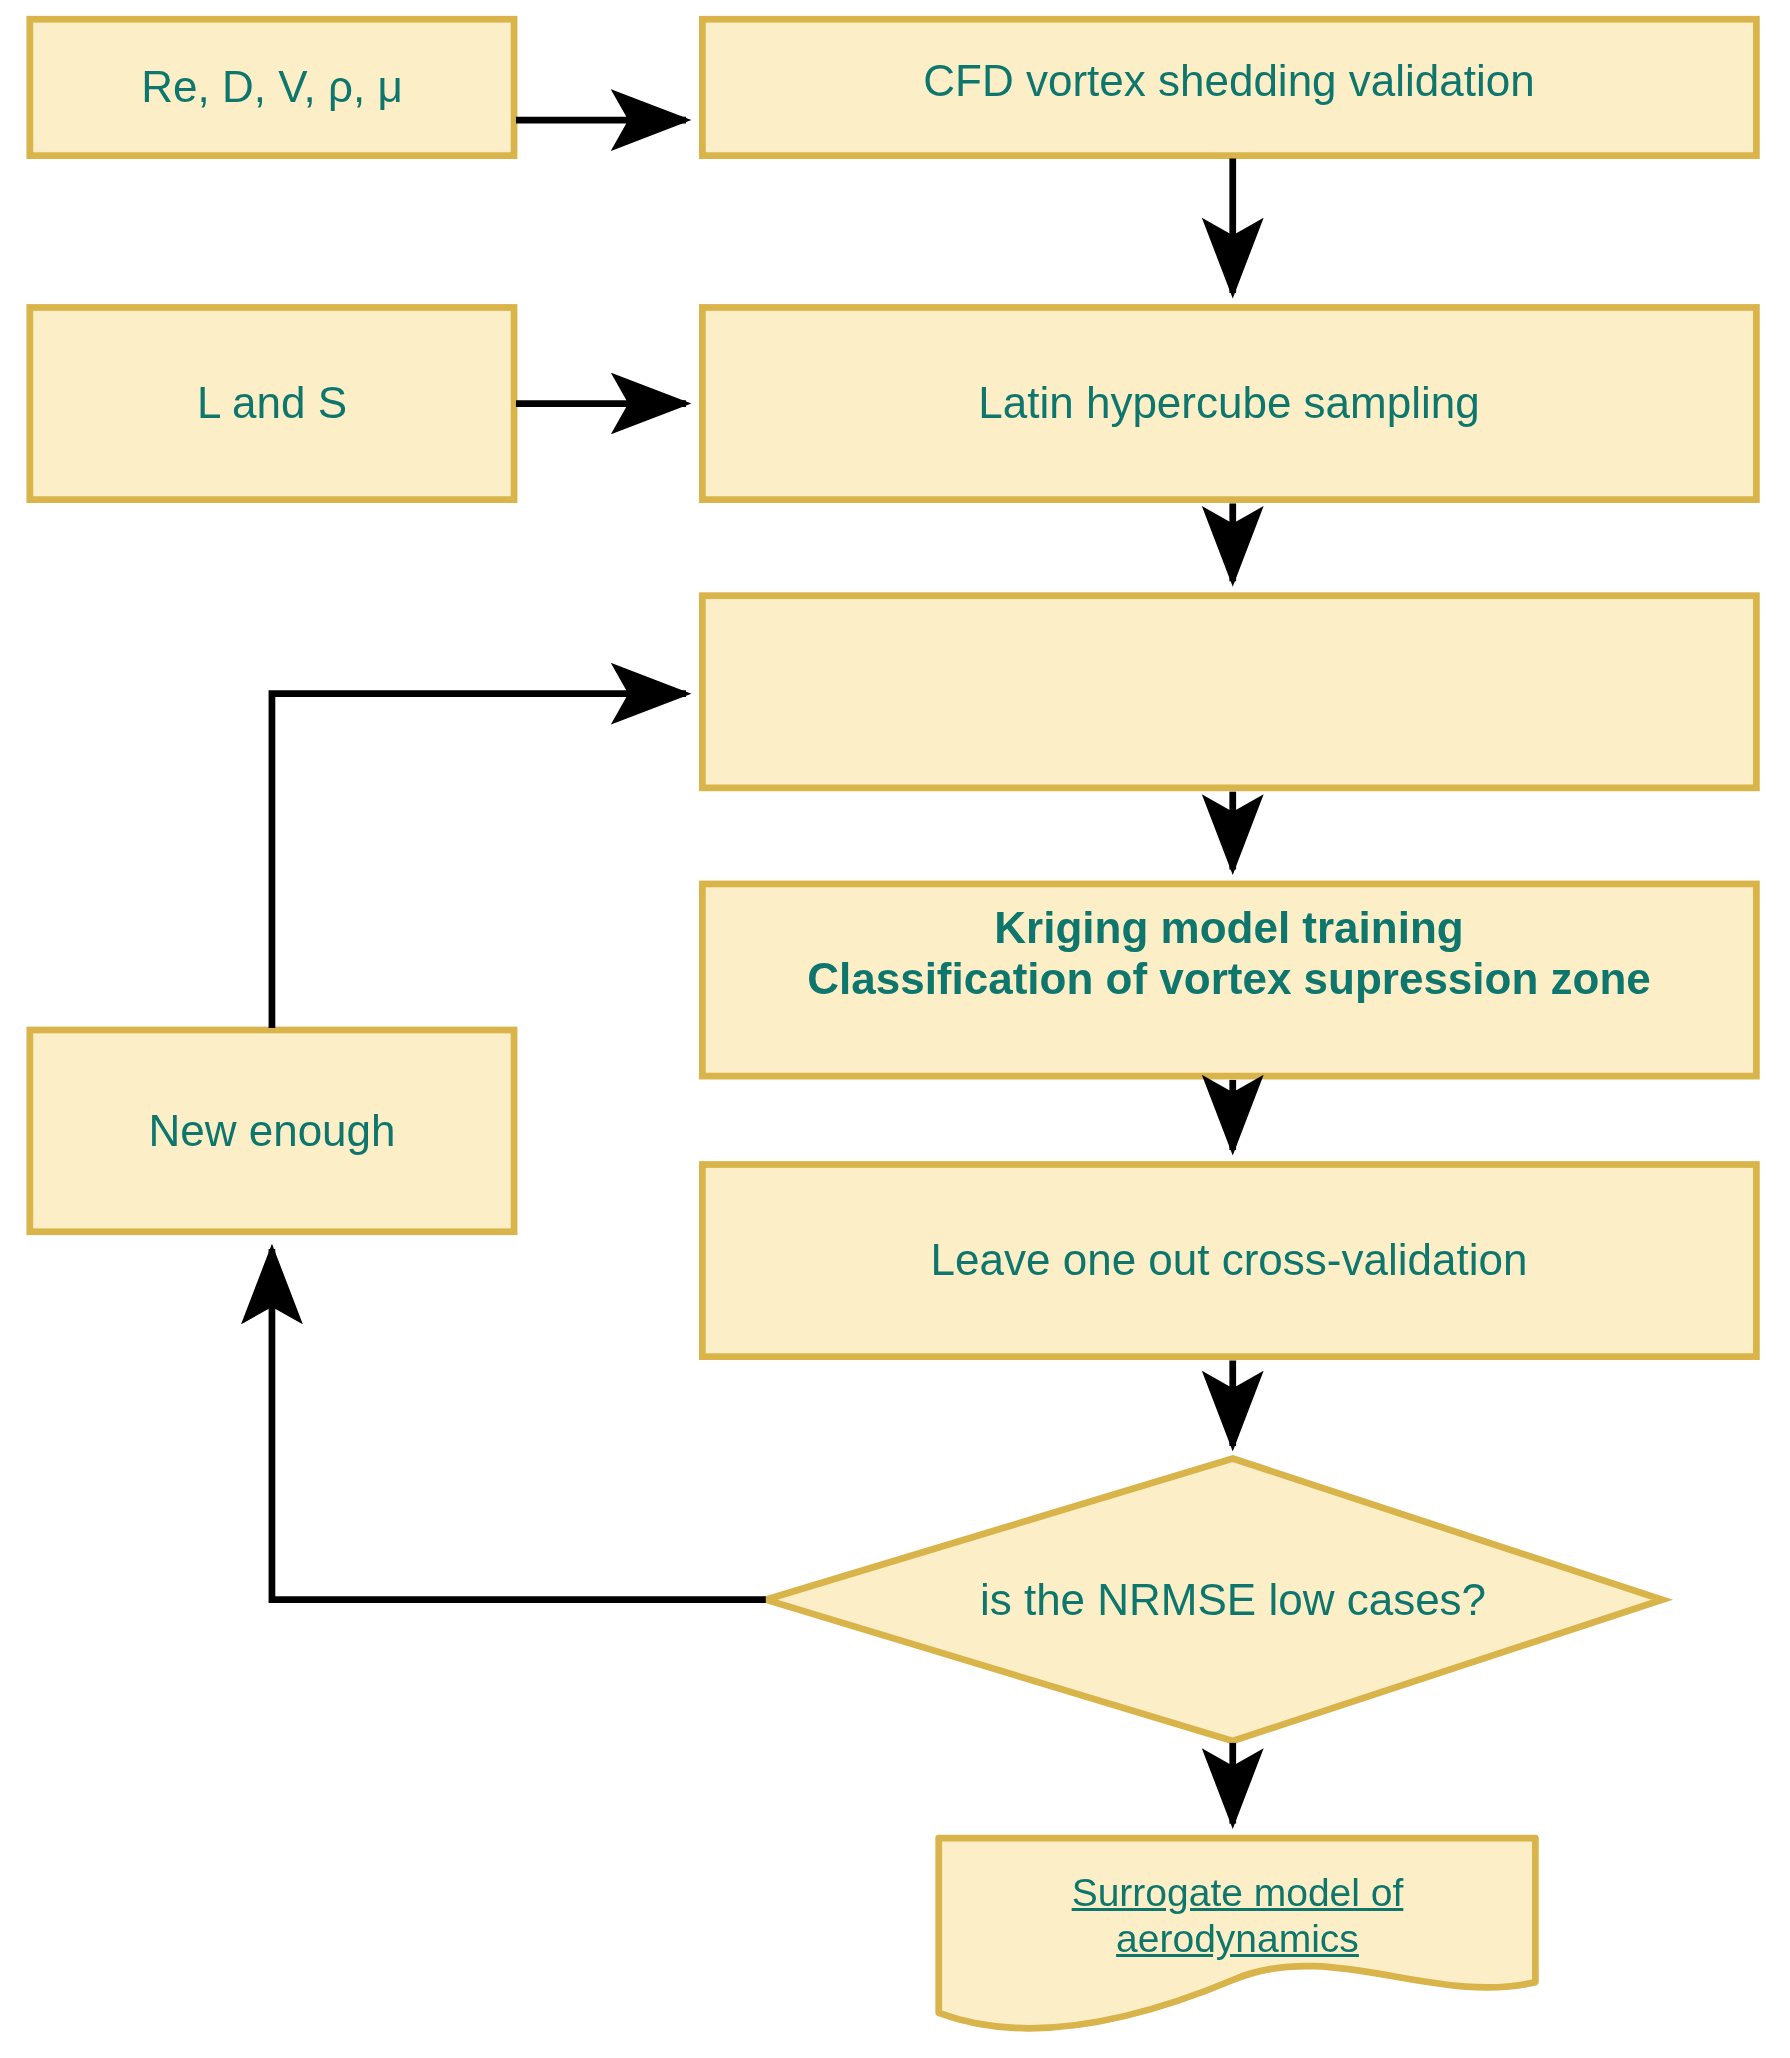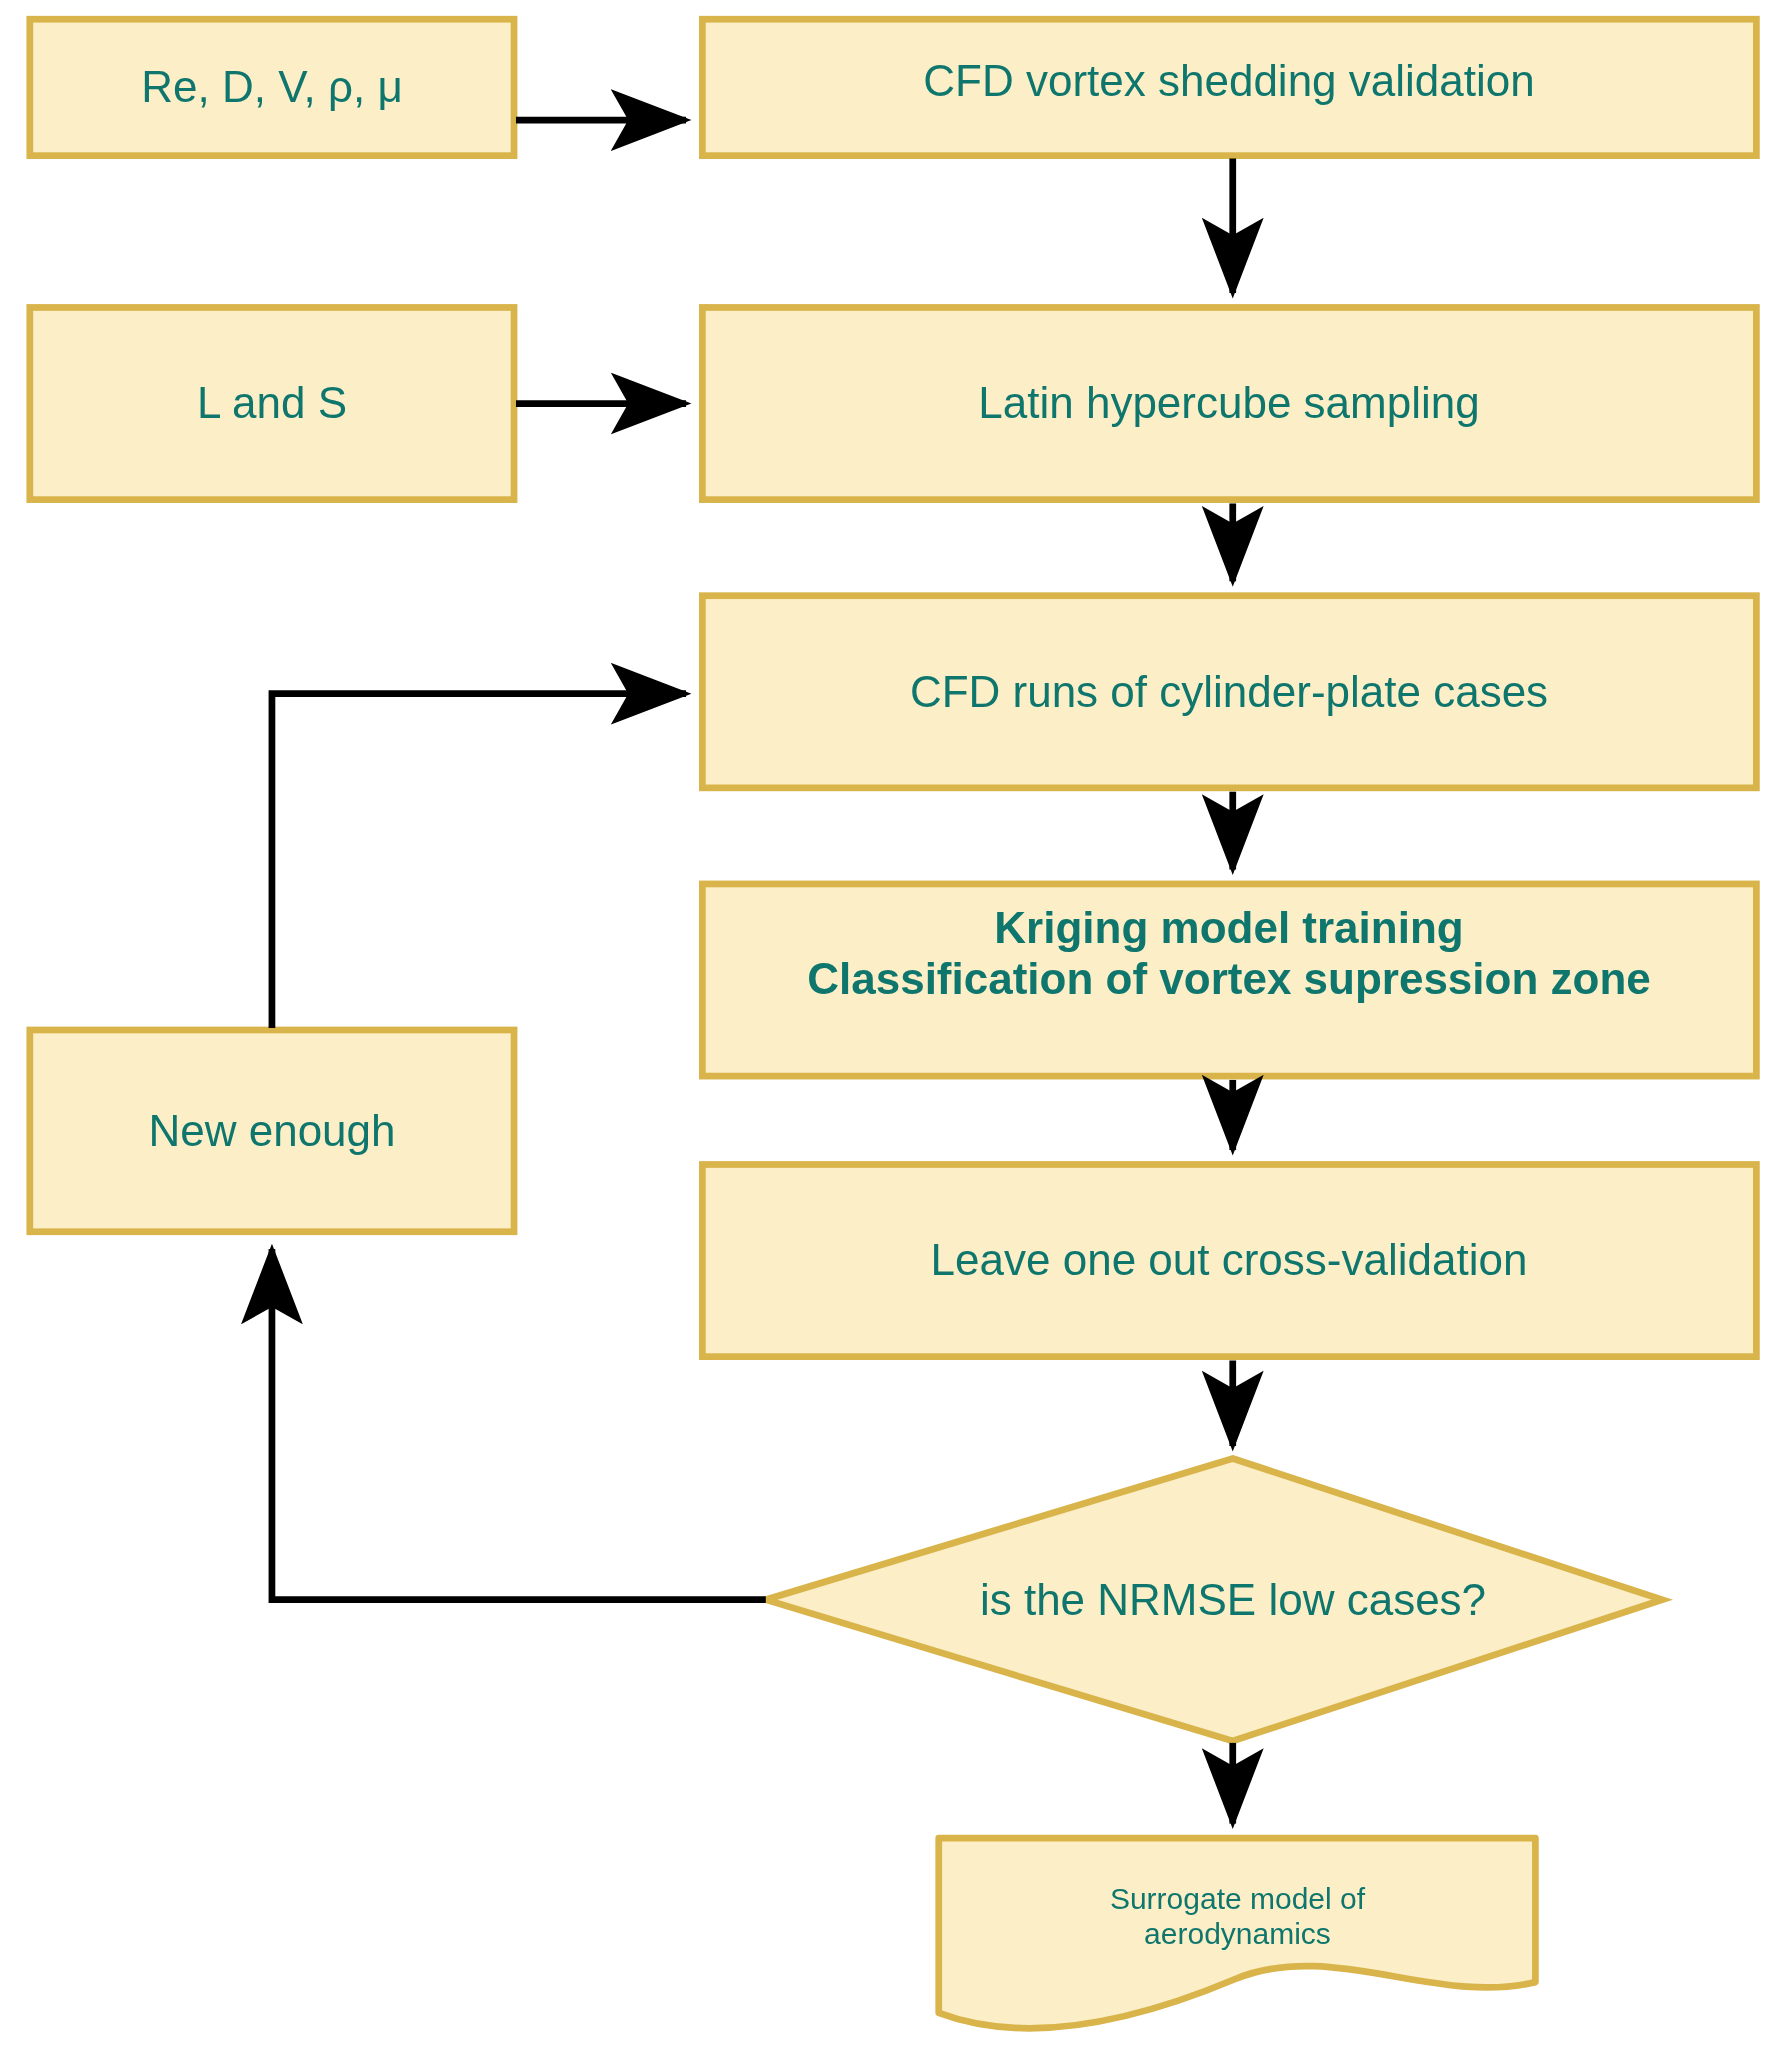--- a/index.html
+++ b/index.html
@@ -32,21 +32,22 @@
     text-align: center;
     color: #0f766e;
     font-family: "Liberation Sans", sans-serif;
     font-size: 44px;
     line-height: 1.17;
     letter-spacing: 0px;
     pointer-events: none;
     white-space: pre-line;
   }
   .node-label.small {
-    font-size: 30px;
+    font-size: 39px;
+    text-decoration: underline;
   }
 </style>
 </head>
 <body>
 
 <div id="canvas">
 
   <svg id="flow-svg" viewBox="0 0 1864 2143">
     <defs>
       <marker id="arrowhead" markerWidth="13" markerHeight="13" refX="11.2" refY="4.6" orient="auto" markerUnits="strokeWidth">
@@ -98,21 +99,20 @@
   </svg>
 
   <div class="node-label" style="left:30px; top:19px; width:484px; height:136px;">Re, D, V, ρ, μ</div>
 
   <div class="node-label" style="left:702px; top:13px; width:1054px; height:136px;">CFD vortex shedding validation</div>
 
   <div class="node-label" style="left:30px; top:307px; width:484px; height:192px;">L and S</div>
 
   <div class="node-label" style="left:702px; top:307px; width:1054px; height:192px;">Latin hypercube sampling</div>
 
-  <div class="node-label" style="left:702px; top:596px; width:1054px; height:192px;">CFD runs of cylinder-plate cases</div>
 
   <div class="node-label" style="left:702px; top:857px; width:1054px; height:192px;font-weight:bold;">Kriging model training
 Classification of vortex supression zone</div>
 
   <div class="node-label" style="left:702px; top:1164px; width:1054px; height:192px;">Leave one out cross-validation</div>
 
   <div class="node-label" style="left:865px; top:1547px; width:736px; height:106px;">is the NRMSE low cases?</div>
 
   <div class="node-label small" style="left:939px; top:1849px; width:597px; height:134px;">Surrogate model of
 aerodynamics</div>

